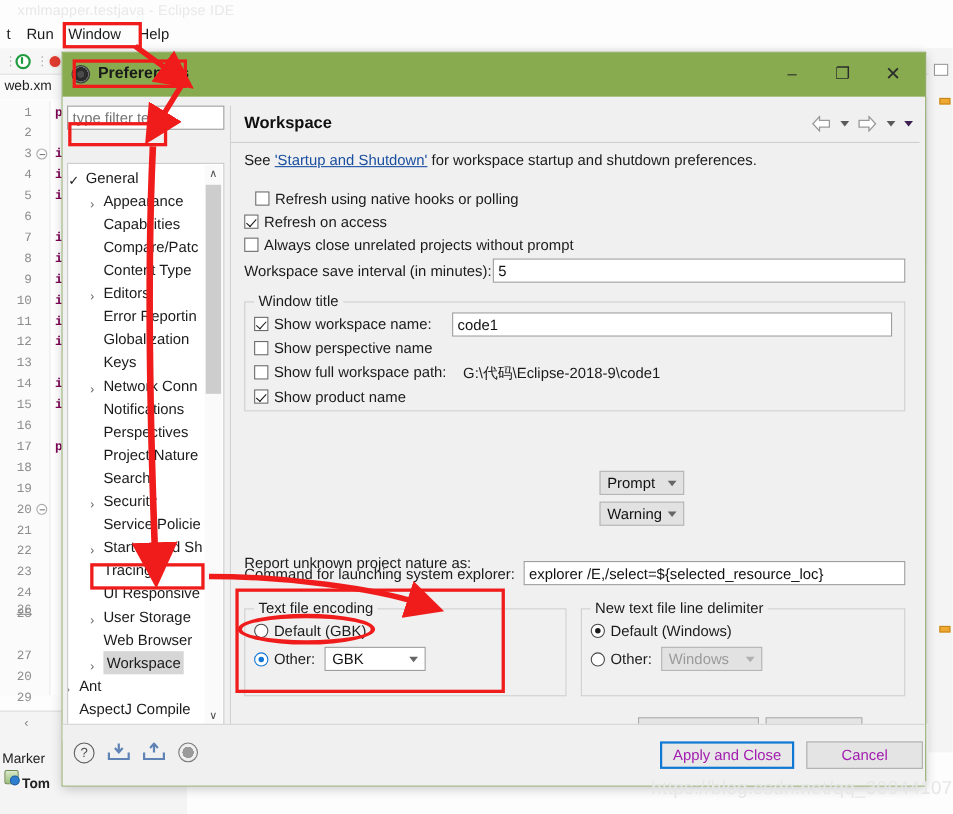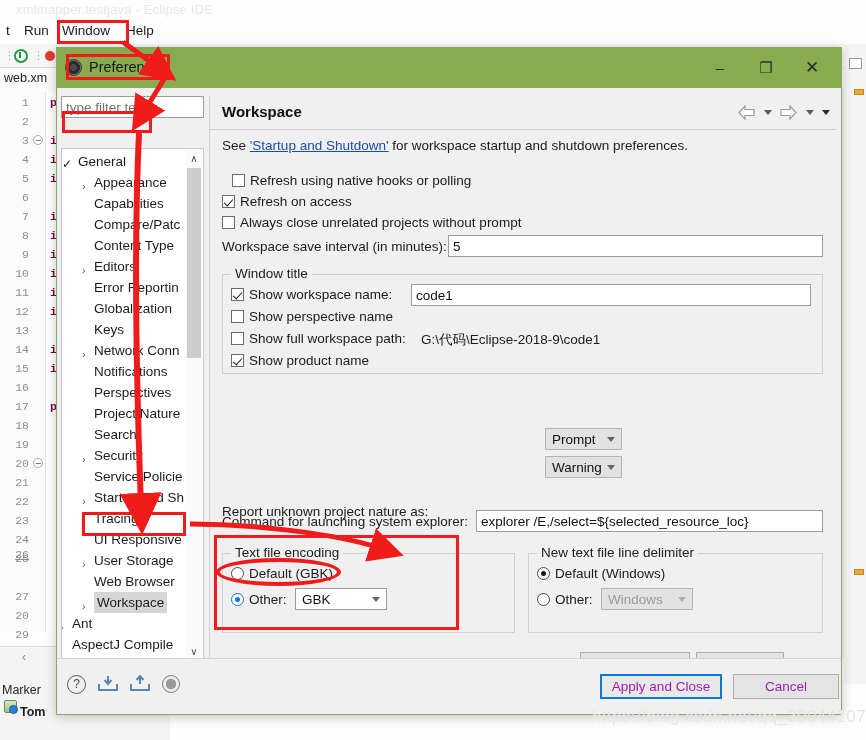--- a/index.html
+++ b/index.html
@@ -105,21 +105,21 @@
     position: relative; height: 40px; background: #87ab4e;
   }
   .title-icon {
     position: absolute; left: 8px; top: 11px; width: 17px; height: 17px;
     border-radius: 50%;
     background: radial-gradient(circle at 50% 50%, #4a4a4a 0 30%, #2b2b2b 31% 60%, #6f6f6f 61% 100%);
     border: 1px solid #3a3a3a;
   }
   .title-text {
     position: absolute; left: 32px; top: 11px;
-    font-size: 14.5px; color: #1a1a1a;
+    font-size: 14.5px; color: #1a1a1a; font-weight: bold;
   }
   .win-btn {
     position: absolute; top: 0; width: 46px; height: 40px;
     color: #2c2c2c; font-size: 15px; text-align: center; line-height: 40px;
   }
   .win-min { right: 98px; }
   .win-max { right: 52px; }
   .win-close { right: 6px; font-size: 17px; }
 
   .dlg-body { position: relative; height: 585px; background: #f0f0f0; }

